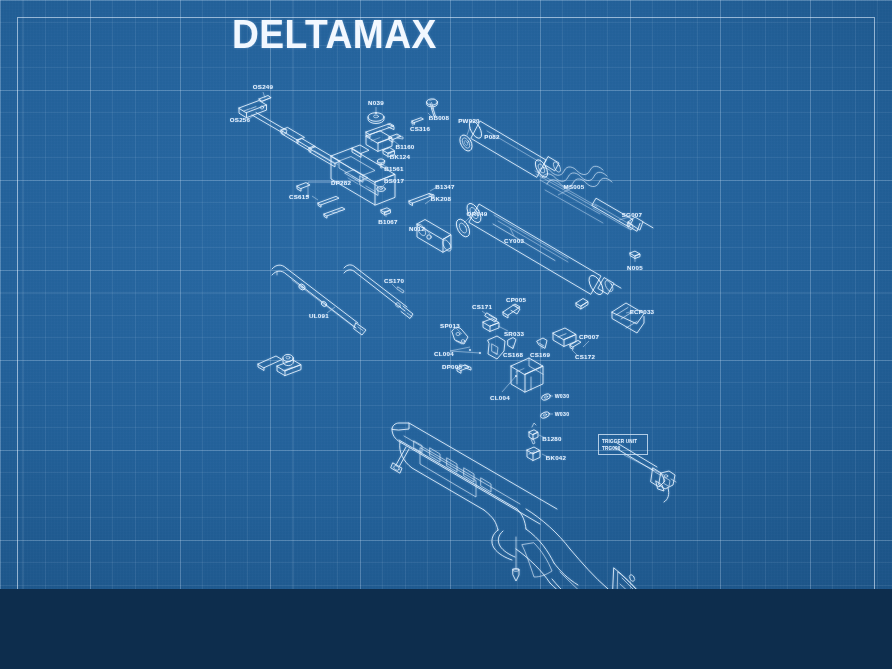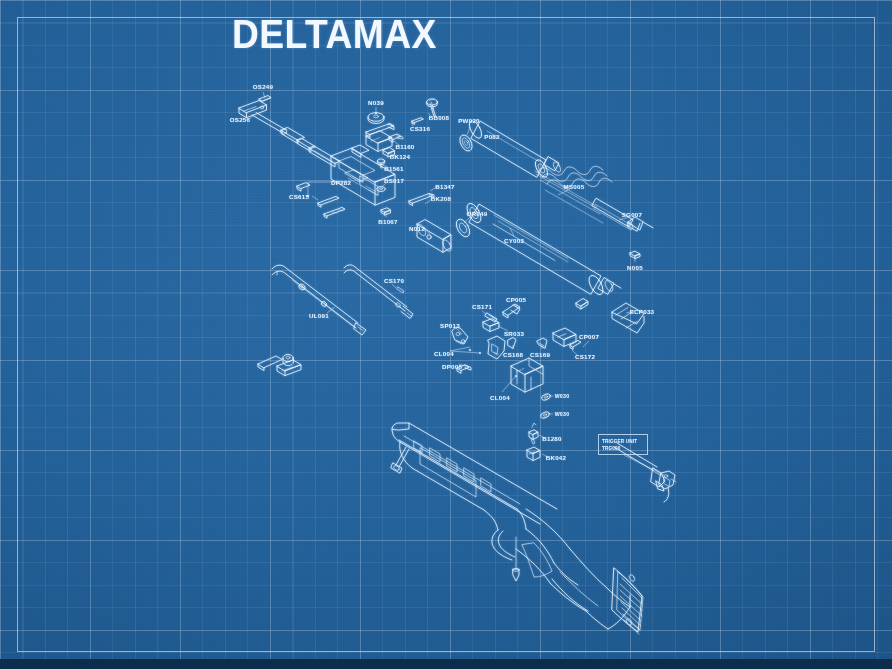--- a/index.html
+++ b/index.html
@@ -5,21 +5,21 @@
 <style>
   html, body {
     margin: 0;
     padding: 0;
     background: #0d2d4d;
     font-family: "Liberation Sans", sans-serif;
   }
   #page {
     position: relative;
     width: 892px;
-    height: 659px;
+    height: 589px;
     overflow: hidden;
     background-color: #1f5c93;
     background-image:
       
       repeating-linear-gradient(to right,
         rgba(210,230,250,0.085) 0px, rgba(210,230,250,0.085) 1px,
         rgba(0,0,0,0) 1px, rgba(0,0,0,0) 22.5px),
       repeating-linear-gradient(to bottom,
         rgba(210,230,250,0.085) 0px, rgba(210,230,250,0.085) 1px,
         rgba(0,0,0,0) 1px, rgba(0,0,0,0) 22.5px),

